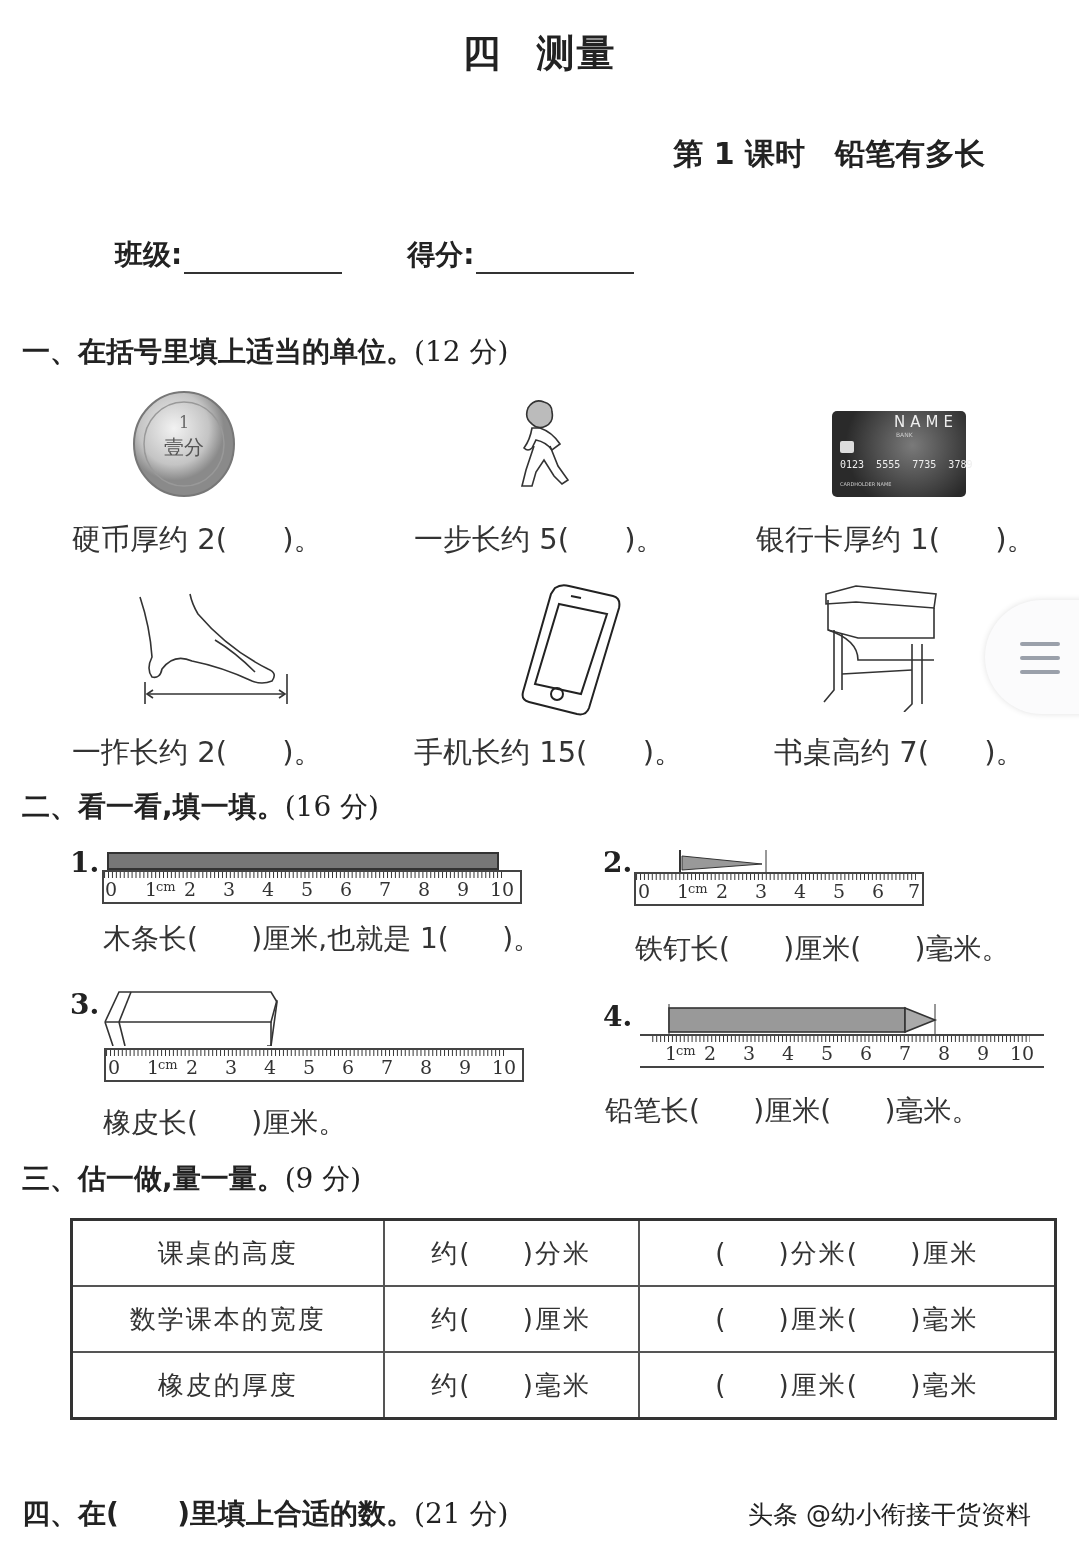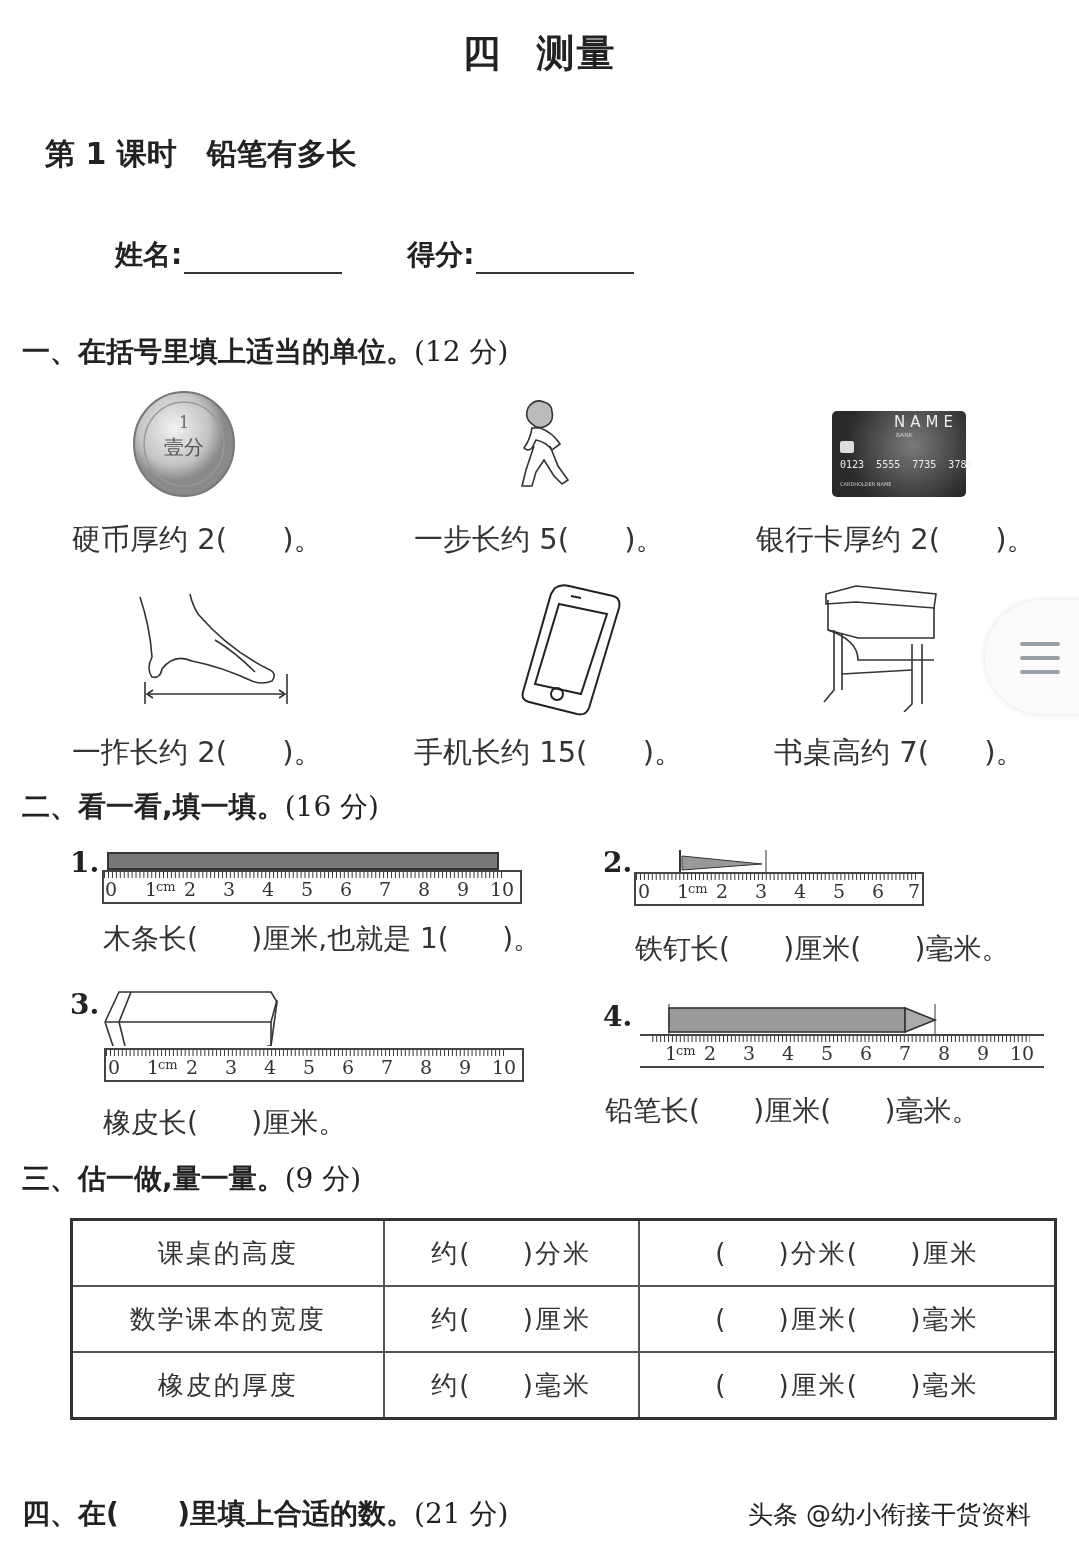--- a/index.html
+++ b/index.html
@@ -1,20 +1,20 @@
 <!DOCTYPE html>
 <html><head>
 <meta charset="utf-8">
 <style>
   html,body{margin:0;padding:0;background:#fff;}
   body{width:1079px;height:1553px;position:relative;overflow:hidden;font-family:"DejaVu Serif","Liberation Serif",serif;color:#222;}
   .abs{position:absolute;}
   .title{left:0;width:1079px;top:28px;text-align:center;font-size:38px;font-weight:bold;font-family:"DejaVu Sans",sans-serif;letter-spacing:2px;}
   .title .gap{display:inline-block;width:34px;}
-  .subtitle{left:0;width:985px;top:134px;text-align:left;font-size:30px;font-family:"DejaVu Sans",sans-serif;font-weight:bold;padding-left:45px;}
+  .subtitle{left:0;width:985px;top:134px;text-align:right;font-size:30px;font-family:"DejaVu Sans",sans-serif;font-weight:bold;}
   .subtitle .gap{display:inline-block;width:30px;}
   .info-row{top:236px;left:115px;font-size:28px;font-family:"DejaVu Sans",sans-serif;font-weight:bold;display:flex;}
   .info-field{display:flex;align-items:flex-end;margin-right:65px;}
   .info-line{display:inline-block;width:158px;border-bottom:2px solid #333;height:30px;margin-left:2px;}
   .sec-head{left:22px;font-size:28px;font-family:"DejaVu Sans",sans-serif;font-weight:bold;}
   .sec-head .pts{font-weight:normal;font-family:"DejaVu Serif",serif;}
   .q1-text{font-size:29px;font-family:"DejaVu Sans",sans-serif;color:#333;white-space:pre;}
   .img-box{position:absolute;}
   .ruler{position:absolute;border:2px solid #444;background:#fff;box-sizing:border-box;}
   .ruler .ticks{position:absolute;left:0;right:0;top:0;height:14px;}
@@ -29,21 +29,21 @@
   .menu-btn .bar{position:absolute;left:35px;width:40px;height:4px;border-radius:2px;background:#9aa0aa;}
 </style>
 </head>
 <body>
 
 <div class="abs title"><span>四</span><span class="gap"></span><span>测量</span></div>
 <div class="abs subtitle"><span>第 1 课时</span><span class="gap"></span><span>铅笔有多长</span></div>
 
 <div class="abs info-row">
   <div class="info-field">
-      <span>姓名:</span>
+      <span>班级:</span>
       <span class="info-line"></span>
     </div>
   <div class="info-field">
       <span>得分:</span>
       <span class="info-line"></span>
     </div>
 </div>
 
 <div class="abs sec-head" style="top:333px"><span>一、在括号里填上适当的单位。</span><span class="pts">(12 分)</span></div>
 
@@ -74,21 +74,21 @@
 <div class="img-box" style="left:832px;top:411px;width:134px;height:86px;background:#3a3a3a;border-radius:5px;background-image:radial-gradient(circle at 60% 40%,#7a7a7a,#2a2a2a 70%);">
   <span class="abs" style="left:62px;top:2px;color:#eee;font-size:15px;letter-spacing:5px;font-family:'DejaVu Sans',sans-serif">NAME</span>
   <span class="abs" style="left:64px;top:20px;color:#ccc;font-size:6px;font-family:'DejaVu Sans',sans-serif">BANK</span>
   <span class="abs" style="left:8px;top:30px;width:14px;height:12px;background:#ddd;border-radius:2px"></span>
   <span class="abs" style="left:8px;top:48px;color:#eee;font-size:10px;font-family:'DejaVu Sans Mono',monospace;white-space:pre">0123  5555  7735  3789</span>
   <span class="abs" style="left:8px;top:70px;color:#ccc;font-size:5px;font-family:'DejaVu Sans',sans-serif">CARDHOLDER NAME</span>
 </div>
 
 <div class="abs q1-text" style="left:72px;top:520px">硬币厚约 2(      )。</div>
 <div class="abs q1-text" style="left:414px;top:520px">一步长约 5(      )。</div>
-<div class="abs q1-text" style="left:756px;top:520px">银行卡厚约 2(      )。</div>
+<div class="abs q1-text" style="left:756px;top:520px">银行卡厚约 1(      )。</div>
 
 <div class="img-box" style="left:135px;top:592px;width:160px;height:118px">
   <svg width="160" height="118" viewBox="0 0 160 118" fill="none" stroke="#333" stroke-width="1.6">
     <path d="M5 5 q10 30 12 60 q-6 12 0 20 q8 2 10 -8 q12 -16 30 -8 q30 6 60 20 q10 4 20 0 q6 -8 -4 -12 q-40 -20 -70 -55 q-6 -10 -8 -20"></path>
     <path d="M80 48 q20 12 40 32"></path>
     <line x1="10" y1="90" x2="10" y2="112"></line>
     <line x1="152" y1="82" x2="152" y2="112"></line>
     <line x1="12" y1="102" x2="150" y2="102"></line>
     <path d="M18 98 l-6 4 l6 4 M144 98 l6 4 l-6 4"></path>
   </svg>

